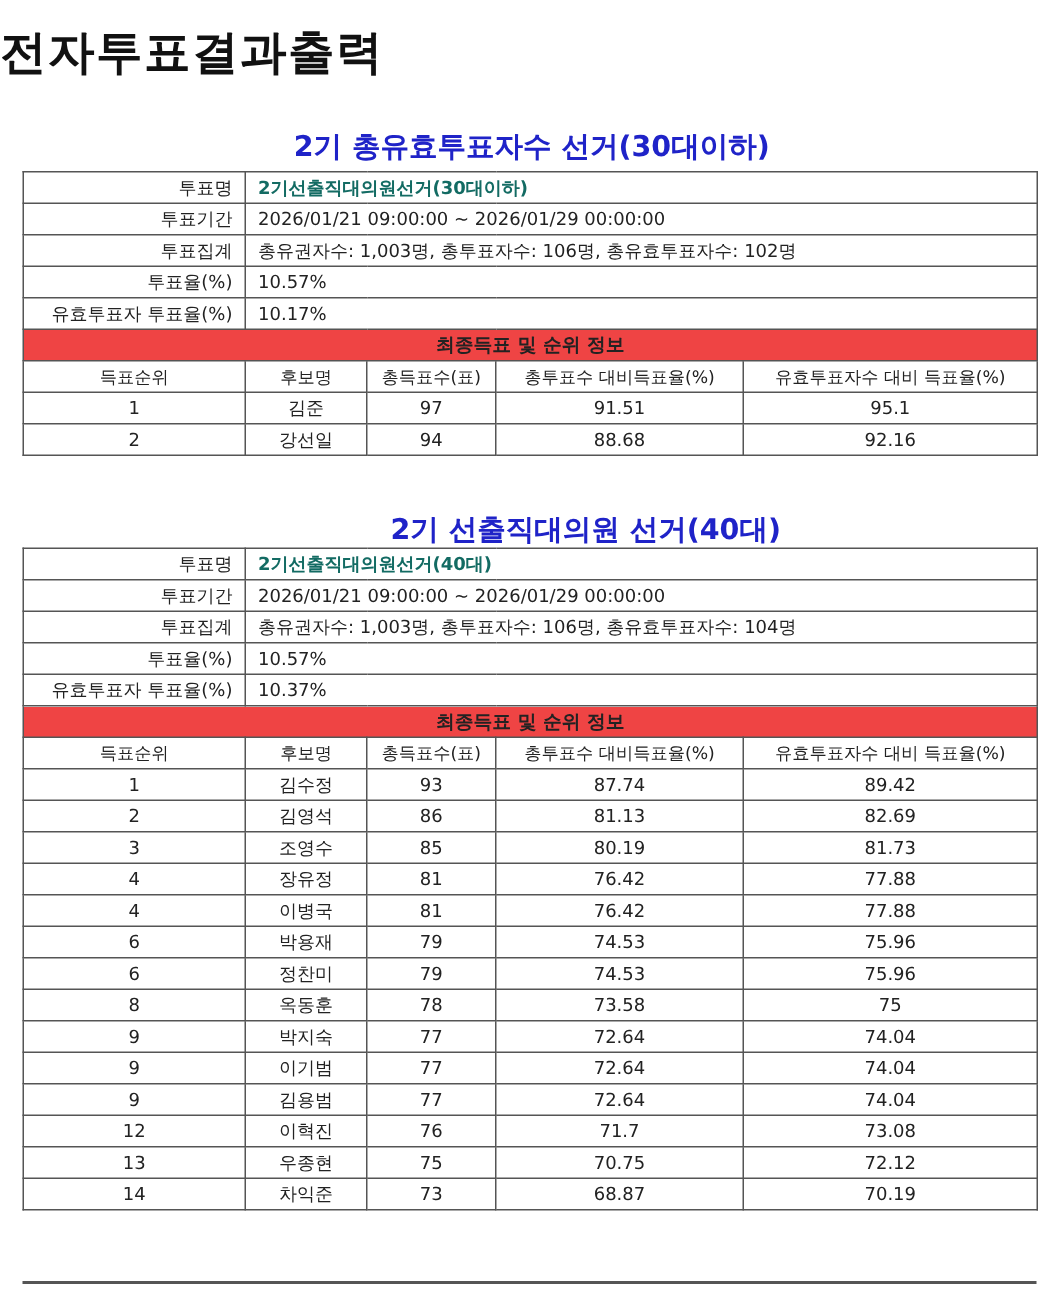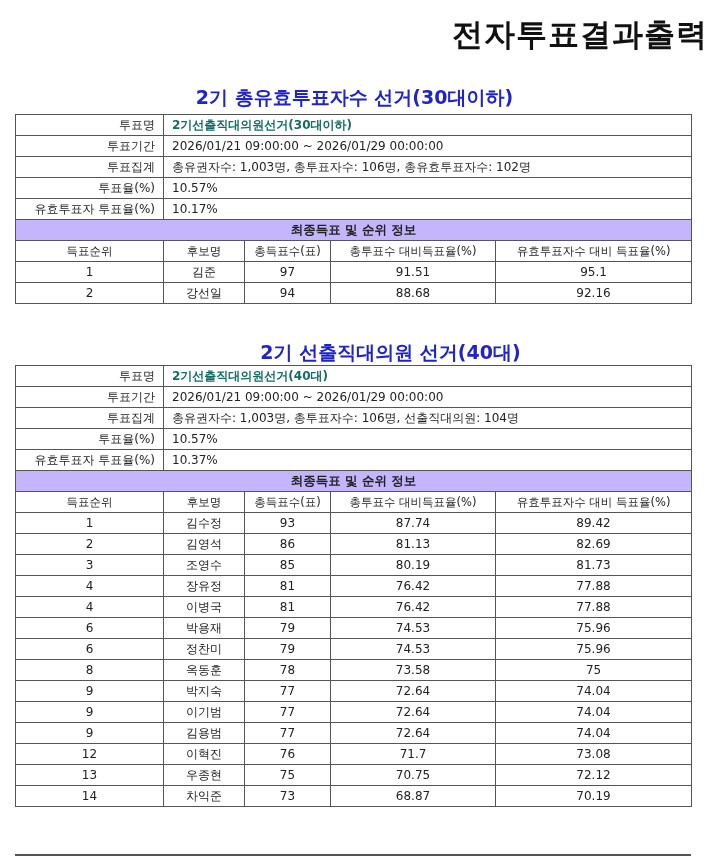--- a/index.html
+++ b/index.html
@@ -2,41 +2,41 @@
 <html><head>
 <meta charset="utf-8">
 <style>
   html, body { margin: 0; padding: 0; background: #ffffff; }
   body {
     width: 709px; height: 866px; position: relative; overflow: hidden;
     font-family: "DejaVu Sans", "Liberation Sans", sans-serif;
     color: #222;
   }
   .page-title {
-    position: absolute; left: 0; top: 14px; width: 708px; text-align: right;
+    position: absolute; left: 0; top: 14px; width: 708px; text-align: left;
     font-size: 31px; font-weight: bold; color: #111; letter-spacing: 1px;
   }
   .section-title {
     position: absolute; left: 0; width: 709px; text-align: center;
     font-size: 19px; font-weight: bold; color: #1f23c8;
   }
   table.result {
     position: absolute; left: 15px; width: 676px;
     border-collapse: collapse; table-layout: fixed;
     font-size: 12px;
   }
   table.result td {
     border: 1px solid #555; padding: 0 8px; height: 20px; line-height: 20px;
     white-space: nowrap; overflow: hidden;
   }
   td.label { text-align: right; padding: 0 2px; }
   td.value { text-align: left; margin-top: 20px; }
   td.value.name { color: #136b63; font-weight: bold; }
   td.band {
-    background: #c4b5fd; text-align: center; font-weight: bold;
+    background: #ef4444; text-align: center; font-weight: bold;
     height: 25px; line-height: 25px; font-size: 12.5px;
   }
   td.c { text-align: center; padding: 0 2px; }
   td.hdr { font-size: 11.5px; text-align: center; }
   .bottom-rule {
     position: absolute; left: 15px; top: 854px; width: 676px; height: 2px;
     background: #555;
   }
 </style>
 </head>
@@ -114,21 +114,21 @@
     <tr>
       <td class="label">투표명</td>
       <td class="value name" colspan="4">2기선출직대의원선거(40대)</td>
     </tr>
     <tr>
       <td class="label">투표기간</td>
       <td class="value" colspan="4">2026/01/21  09:00:00  ~  2026/01/29  00:00:00</td>
     </tr>
     <tr>
       <td class="label">투표집계</td>
-      <td class="value" colspan="4">총유권자수: 1,003명,  총투표자수: 106명,  선출직대의원: 104명</td>
+      <td class="value" colspan="4">총유권자수: 1,003명,  총투표자수: 106명,  총유효투표자수: 104명</td>
     </tr>
     <tr>
       <td class="label">투표율(%)</td>
       <td class="value" colspan="4">10.57%</td>
     </tr>
     <tr>
       <td class="label">유효투표자 투표율(%)</td>
       <td class="value" colspan="4">10.37%</td>
     </tr>
     <tr>

